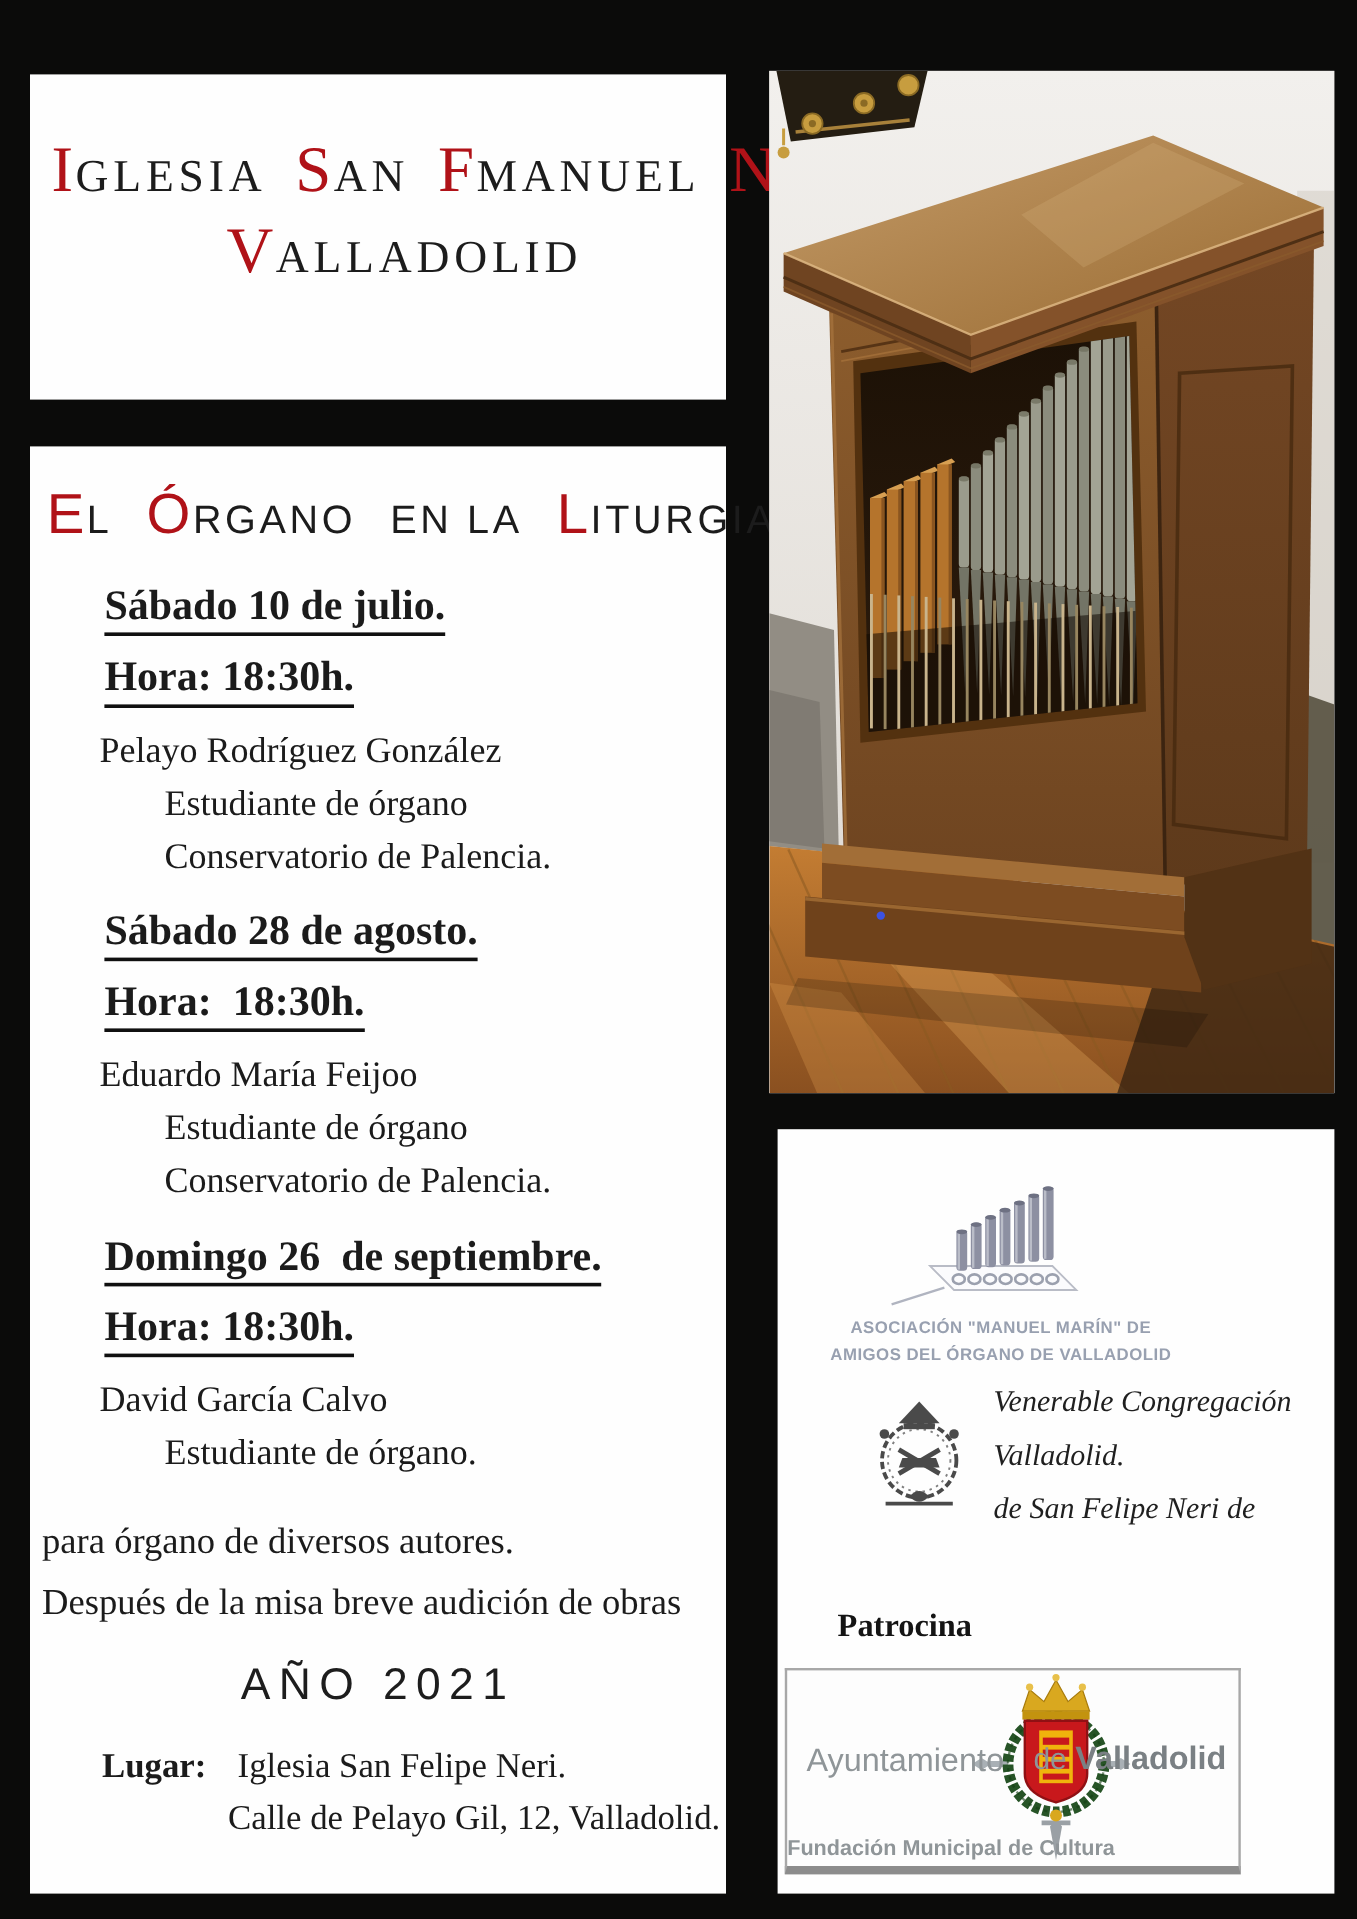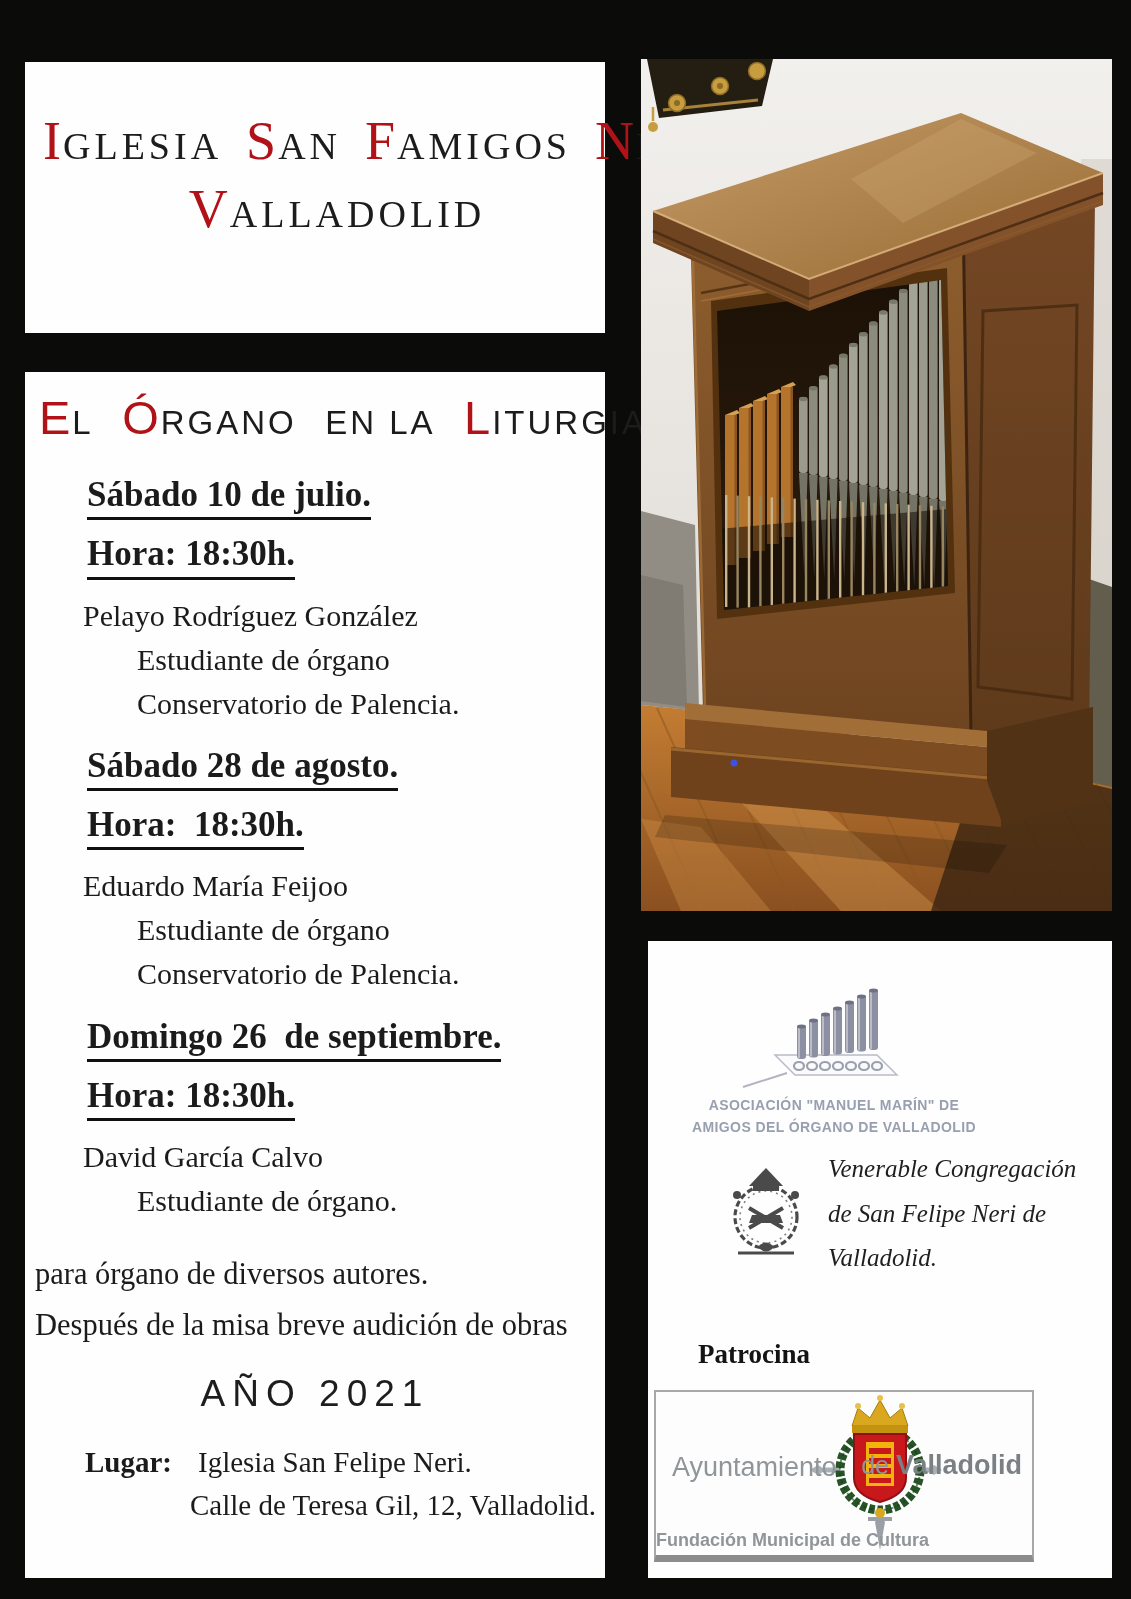--- a/index.html
+++ b/index.html
@@ -13,21 +13,21 @@
   #title-box { left:25px; top:62px; width:580px; height:271px; }
   .titleline { white-space:nowrap; }
   #title-line1 { margin:52px 0 0 18px; }
   #title-line2 { text-align:center; margin-top:14px; transform:translateX(22px); }
   .word { display:inline-block; margin-right:20px; }
   .word:last-child { margin-right:0; }
   .cap  { font-size:54px; line-height:1; color:#b01218; letter-spacing:2px; }
   .rest { font-size:38px; line-height:1; color:#1c1c1c; letter-spacing:4px; }
 
   
-  #main-box { left:25px; top:372px; width:580px; height:1206px; padding-top:22px; }
+  #main-box { left:25px; top:372px; width:580px; height:1206px; padding-top:32px; }
   #main-heading { margin-left:14px; margin-bottom:34px; white-space:nowrap;
                   font-family:"Liberation Sans","DejaVu Sans",sans-serif; }
   #main-heading .cap  { font-size:47px; letter-spacing:2px; }
   #main-heading .rest { font-size:33px; letter-spacing:3px; }
   #main-heading .word { margin-right:24px; }
 
   .event { margin-bottom:20px; }
   .dline { margin-left:62px; margin-bottom:14px; }
   .date { font-size:35px; font-weight:bold; white-space:pre-wrap;
           display:inline-block; border-bottom:3.5px solid #101010; padding-bottom:2px; line-height:1.15; }
@@ -69,21 +69,21 @@
 </style>
 </head>
 <body>
 
 <div id="poster">
 
   <div id="title-box" class="whitebox">
     <div id="title-line1" class="titleline">
       <span class="word"><span class="cap">I</span><span class="rest">GLESIA</span></span>
       <span class="word"><span class="cap">S</span><span class="rest">AN</span></span>
-      <span class="word"><span class="cap">F</span><span class="rest">AMIGOS</span></span>
+      <span class="word"><span class="cap">F</span><span class="rest">MANUEL</span></span>
       <span class="word"><span class="cap">N</span><span class="rest">ERI</span></span>
     </div>
     <div id="title-line2" class="titleline">
       <span class="word"><span class="cap">V</span><span class="rest">ALLADOLID</span></span>
     </div>
   </div>
 
   <div id="main-box" class="whitebox">
     <div id="main-heading">
       <span class="word"><span class="cap">E</span><span class="rest">L</span></span>
@@ -120,21 +120,21 @@
       <div>Después de la misa breve audición de obras</div>
     </div>
 
     <div id="year">AÑO 2021</div>
 
     <div id="place">
       <div id="place-row1">
         <span id="place-label">Lugar:</span>
         <span id="place-line1">Iglesia San Felipe Neri.</span>
       </div>
-      <div id="place-line2">Calle de Teresa Gil, 12, Valladolid.</div>
+      <div id="place-line2">Calle de Pelayo Gil, 12, Valladolid.</div>
     </div>
   </div>
 
   <div id="photo">
     <svg width="471" height="852" viewBox="0 0 471 852">
       <defs>
         <linearGradient id="wallG" x1="0" y1="0" x2="0" y2="1">
           <stop offset="0" stop-color="#f2f0ed"></stop>
             <stop offset="1" stop-color="#dcd7d0"></stop>
         </linearGradient>
@@ -382,22 +382,22 @@
         <circle cx="79" cy="38" r="4" fill="#4a4a4a"></circle>
       <line x1="33" y1="71" x2="67" y2="51" stroke="#4a4a4a" stroke-width="4"></line>
       <line x1="33" y1="51" x2="67" y2="71" stroke="#4a4a4a" stroke-width="4"></line>
       <polygon points="36,58 64,58 67,66 33,66" fill="#4a4a4a"></polygon>
       <path d="M42,90 Q50,81 58,90 Q50,99 42,90 Z" fill="#4a4a4a"></path>
       <line x1="22" y1="96" x2="78" y2="96" stroke="#4a4a4a" stroke-width="3"></line>
     </svg>
 
     <div id="congregation-text">
       <div>Venerable Congregación</div>
+      <div>Valladolid.</div>
       <div>de San Felipe Neri de</div>
-      <div>Valladolid.</div>
     </div>
 
     <div id="patrocina">Patrocina</div>
 
     <div id="ayto-box">
       <svg id="ayto-svg" width="448" height="161" viewBox="0 0 448 161">
         <line x1="168" y1="78" x2="184" y2="78" stroke="#a9b0b5" stroke-width="5"></line>
         <polygon points="154,78 162,73 170,78 162,83" fill="#a9b0b5"></polygon>
         <line x1="264" y1="78" x2="282" y2="78" stroke="#a9b0b5" stroke-width="5"></line>
         <polygon points="278,73 286,78 278,83 270,78" fill="#a9b0b5"></polygon>

